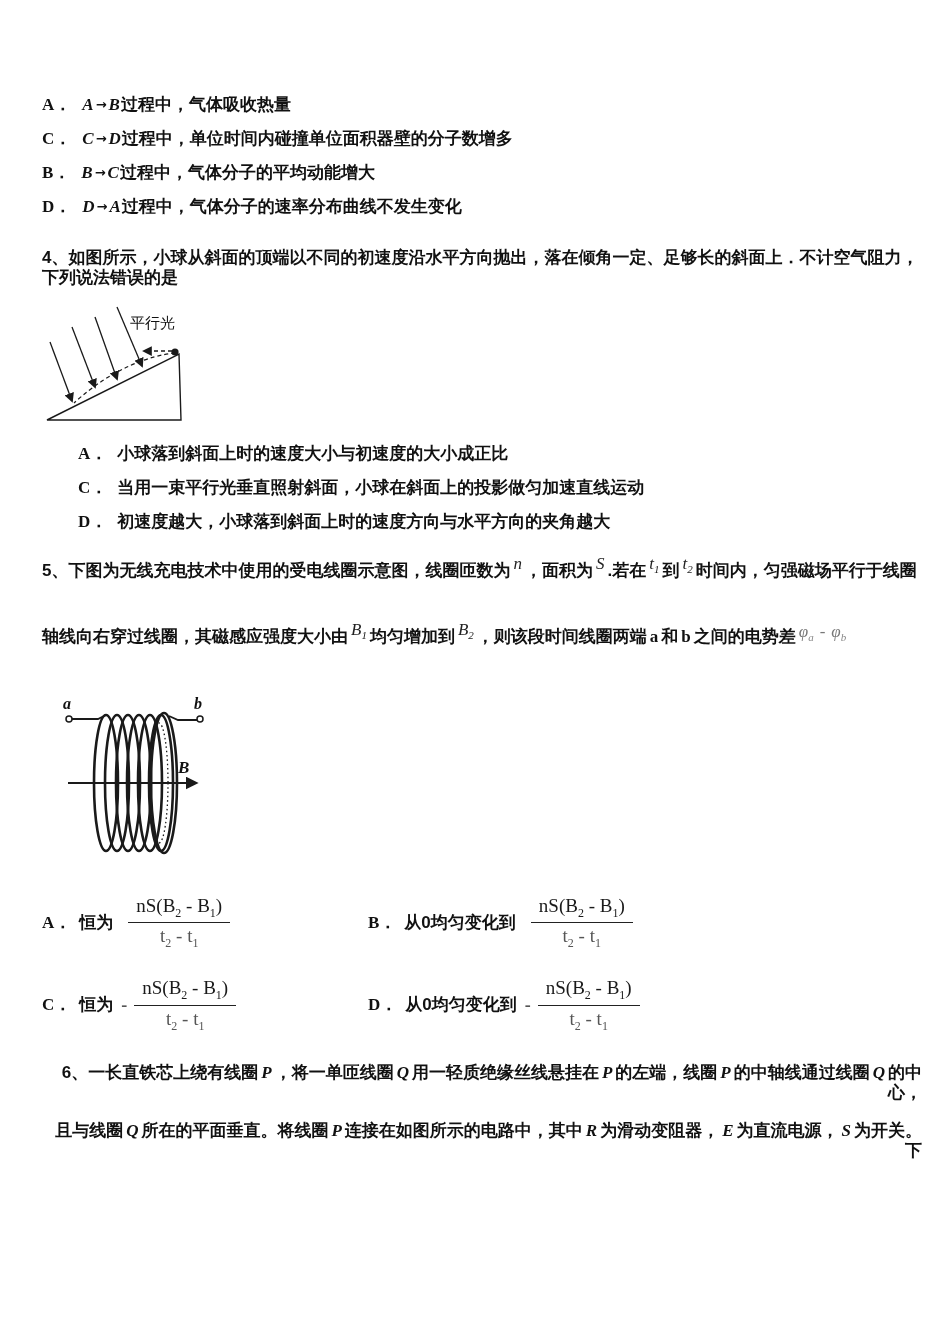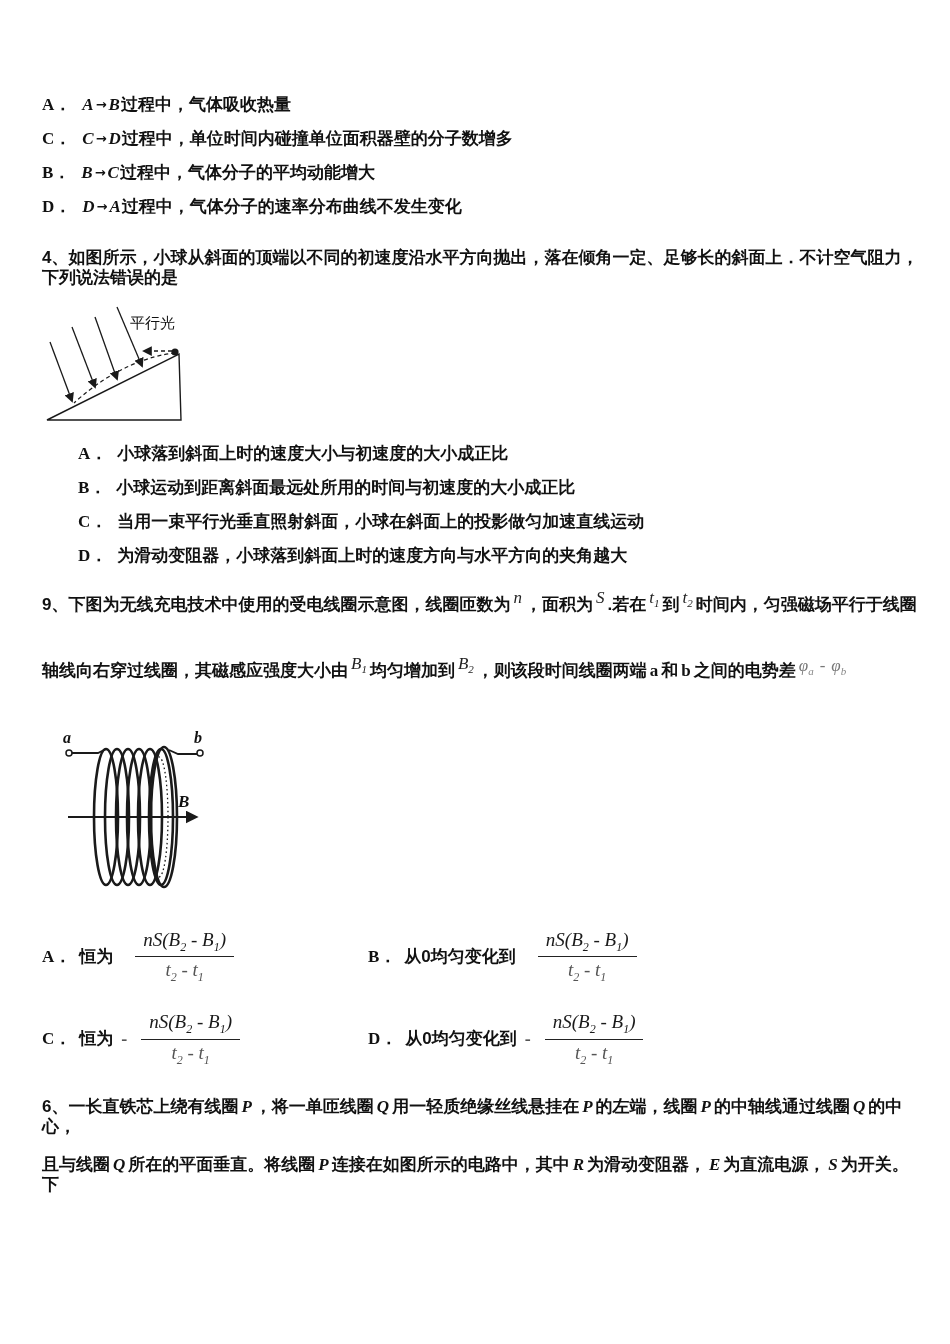--- a/index.html
+++ b/index.html
@@ -51,30 +51,30 @@
   .optrow1 { margin-top:24px; }
   .optrow2 { margin-top:26px; }
   .optcell { display:flex; align-items:center; width:326px; line-height:20px; }
   .optcell .olabel { margin-right:8px; }
   .fsign {
     font-family:"Liberation Serif","DejaVu Serif",serif;
     font-weight:700; color:#555; margin-left:8px; font-size:18px;
   }
   .frac {
     display:inline-flex; flex-direction:column; text-align:center;
-    vertical-align:middle; margin-left:14px;
-    font-family:"Liberation Serif","DejaVu Serif",serif;
-    font-style:italic; font-weight:500; font-size:19px; color:#1a1a1a;
+    vertical-align:middle; margin-left:7px;
+    font-family:"Liberation Serif","DejaVu Serif",serif;
+    font-weight:500; font-size:19px; color:#1a1a1a;
     line-height:1.15;
     justify-content:space-between;
   }
   .frac .num { border-bottom:1.6px solid #222; padding:0 8px 2px; white-space:nowrap; }
   .frac .den { padding-top:2px; color:#555; white-space:nowrap; }
   .frac sub { font-size:12px; }
-  .q6 { margin-top:30px; }
+  .q6 { margin-top:30px;text-align:right; }
   .q6 .qline { line-height:20px; margin-bottom:18px; }
   .mi6 {
     font-family:"Liberation Serif","DejaVu Serif",serif;
     font-style:italic; font-weight:700; padding:0 3px;
   }
   
   .figtext { font-family:"Liberation Serif","DejaVu Serif",serif; font-weight:500; font-size:15px; fill:#111; }
   .figvar  { font-family:"Liberation Serif","DejaVu Serif",serif; font-style:italic; font-weight:700; font-size:16px; fill:#111; }
   .figB    { font-family:"Liberation Serif","DejaVu Serif",serif; font-style:italic; font-weight:700; font-size:17px; fill:#111; }
 </style>
@@ -116,32 +116,29 @@
     <line x1="51" y1="15" x2="73" y2="77" stroke="#1a1a1a" stroke-width="1.3" marker-end="url(#ah1)"></line>
     <line x1="73" y1="5" x2="98" y2="64" stroke="#1a1a1a" stroke-width="1.3" marker-end="url(#ah1)"></line>
     <text class="figtext" x="86" y="26">平行光</text>
   </svg>
 
   <div class="q4opts">
     <div class="opt4">
       <span class="olabel">A．</span><span class="t">小球落到斜面上时的速度大小与初速度的大小成正比</span>
     </div>
     <div class="opt4">
-      <span class="olabel">B．</span><span class="t">小球运动到距离斜面最远处所用的时间与初速度的大小成正比</span>
+      <span class="olabel">C．</span><span class="t">当用一束平行光垂直照射斜面，小球在斜面上的投影做匀加速直线运动</span>
     </div>
     <div class="opt4">
-      <span class="olabel">C．</span><span class="t">当用一束平行光垂直照射斜面，小球在斜面上的投影做匀加速直线运动</span>
-    </div>
-    <div class="opt4">
-      <span class="olabel">D．</span><span class="t">为滑动变阻器，小球落到斜面上时的速度方向与水平方向的夹角越大</span>
+      <span class="olabel">D．</span><span class="t">初速度越大，小球落到斜面上时的速度方向与水平方向的夹角越大</span>
     </div>
   </div>
 
   <div class="q5p1">
-    <span class="t">9、下图为无线充电技术中使用的受电线圈示意图，线圈匝数为</span><span class="sup">n</span><span class="t">，面积为</span><span class="sup">S</span><span class="t">.若在</span><span class="sup"><span>t</span><sub>1</sub></span><span class="t">到</span><span class="sup"><span>t</span><sub>2</sub></span><span class="t">时间内，匀强磁场平行于线圈</span>
+    <span class="t">5、下图为无线充电技术中使用的受电线圈示意图，线圈匝数为</span><span class="sup">n</span><span class="t">，面积为</span><span class="sup">S</span><span class="t">.若在</span><span class="sup"><span>t</span><sub>1</sub></span><span class="t">到</span><span class="sup"><span>t</span><sub>2</sub></span><span class="t">时间内，匀强磁场平行于线圈</span>
   </div>
   <div class="q5p2">
     <span class="t">轴线向右穿过线圈，其磁感应强度大小由</span><span class="sup"><span>B</span><sub>1</sub></span><span class="t">均匀增加到</span><span class="sup"><span>B</span><sub>2</sub></span><span class="t">，则该段时间线圈两端</span><span class="ab">a</span><span class="t">和</span><span class="ab">b</span><span class="t">之间的电势差</span><span class="sup phi"><span>φ</span><sub>a</sub></span><span class="sup phi">-</span><span class="sup phi"><span>φ</span><sub>b</sub></span>
   </div>
 
   <svg class="fig2" width="215" height="182" viewBox="0 0 215 182" xmlns="http://www.w3.org/2000/svg">
     <defs>
       <marker id="ah2" viewBox="0 0 10 10" refX="8" refY="5" markerWidth="6.5" markerHeight="6.5" orient="auto">
         <path d="M0,0 L10,5 L0,10 Z" fill="#1a1a1a"></path>
       </marker>

